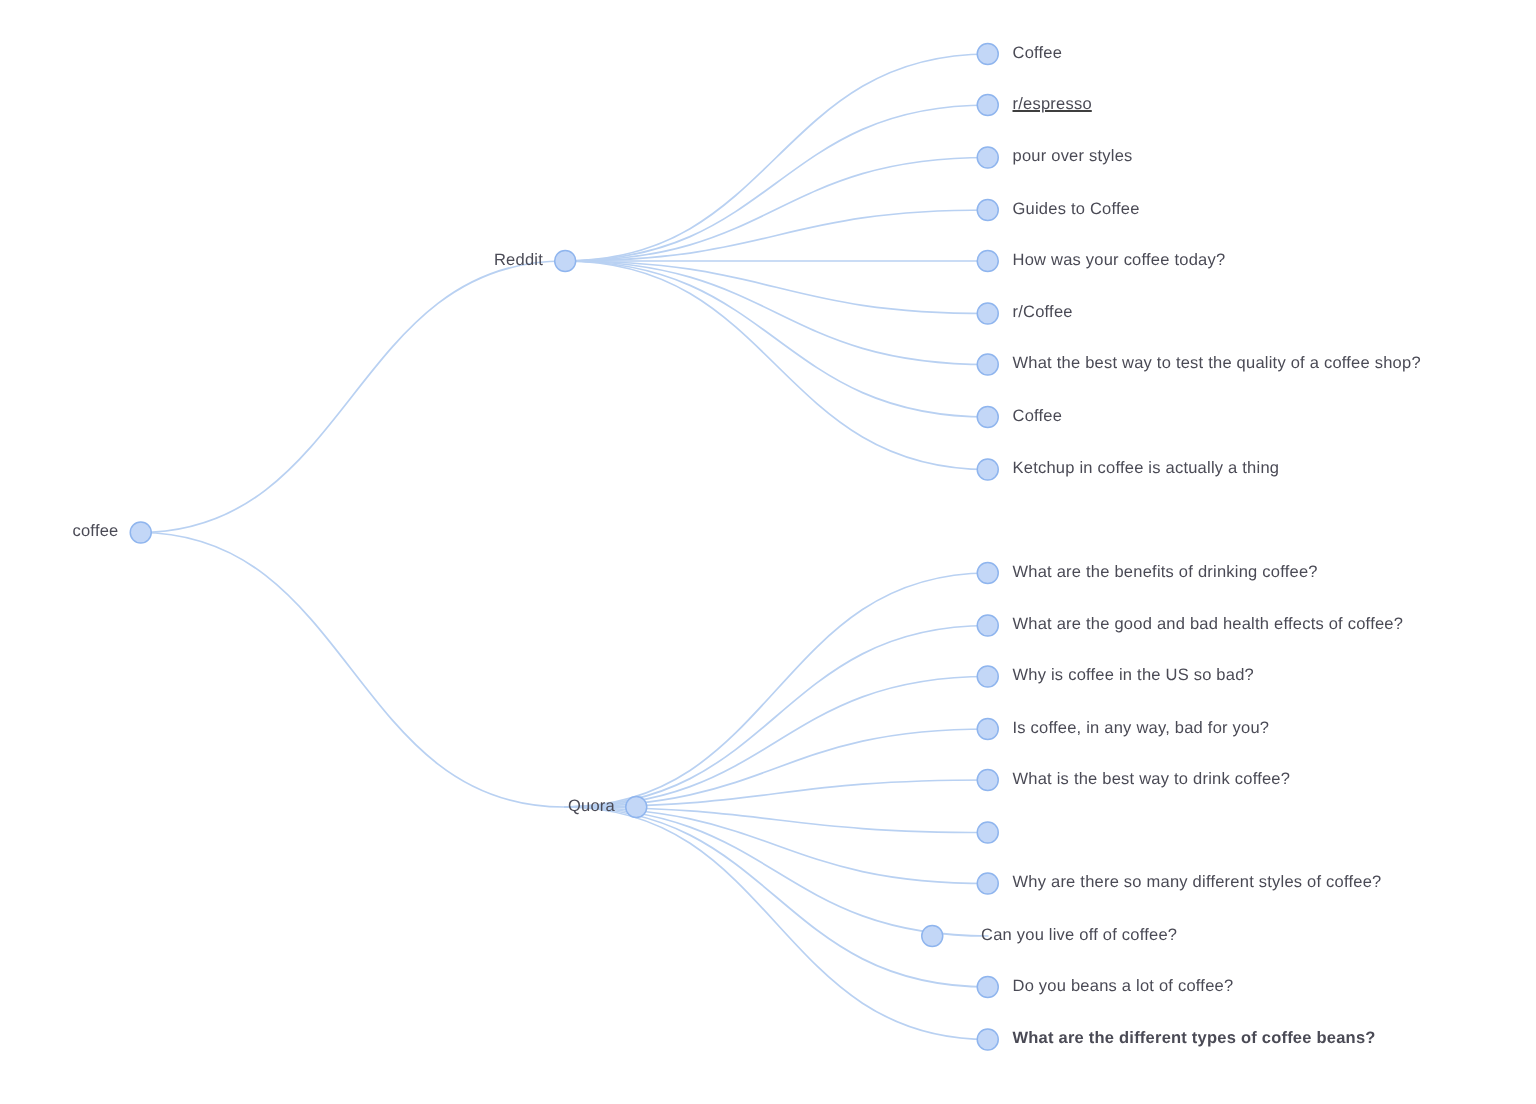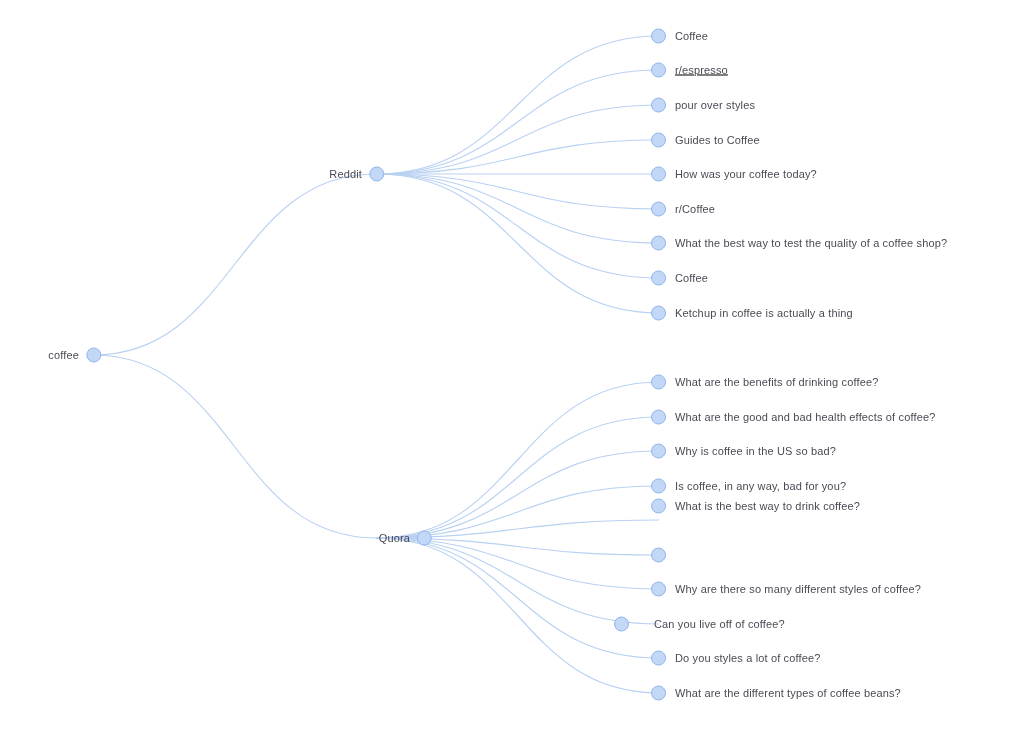--- a/index.html
+++ b/index.html
@@ -145,37 +145,37 @@
         <span class="node-label">What are the good and bad health effects of coffee?</span>
       </div>
       <div class="tree-node side-right" style="left: 651px; top: 451px;">
         <span class="node-dot"></span>
         <span class="node-label">Why is coffee in the US so bad?</span>
       </div>
       <div class="tree-node side-right" style="left: 651px; top: 486px;">
         <span class="node-dot"></span>
         <span class="node-label">Is coffee, in any way, bad for you?</span>
       </div>
-      <div class="tree-node side-right" style="left: 651px; top: 506px; justify-content: space-between;">
+      <div class="tree-node side-right" style="left: 651px; top: 520px; justify-content: space-between;">
         <span class="node-dot"></span>
         <span class="node-label">What is the best way to drink coffee?</span>
       </div>
       <div class="tree-node side-right" style="left: 651px; top: 555px;">
         <span class="node-dot"></span>
       </div>
       <div class="tree-node side-right" style="left: 651px; top: 589px;">
         <span class="node-dot"></span>
         <span class="node-label">Why are there so many different styles of coffee?</span>
       </div>
       <div class="tree-node side-right" style="left: 614px; top: 624px; gap: 16px;">
         <span class="node-dot"></span>
         <span class="node-label">Can you live off of coffee?</span>
       </div>
       <div class="tree-node side-right" style="left: 651px; top: 658px;">
         <span class="node-dot"></span>
-        <span class="node-label">Do you styles a lot of coffee?</span>
+        <span class="node-label">Do you beans a lot of coffee?</span>
       </div>
-      <div class="tree-node side-right" style="left: 651px; top: 693px;">
+      <div class="tree-node side-right" style="left: 651px; top: 693px; font-weight: bold;">
         <span class="node-dot"></span>
         <span class="node-label">What are the different types of coffee beans?</span>
       </div>
     </div>
 </div>
 
 </body></html>

